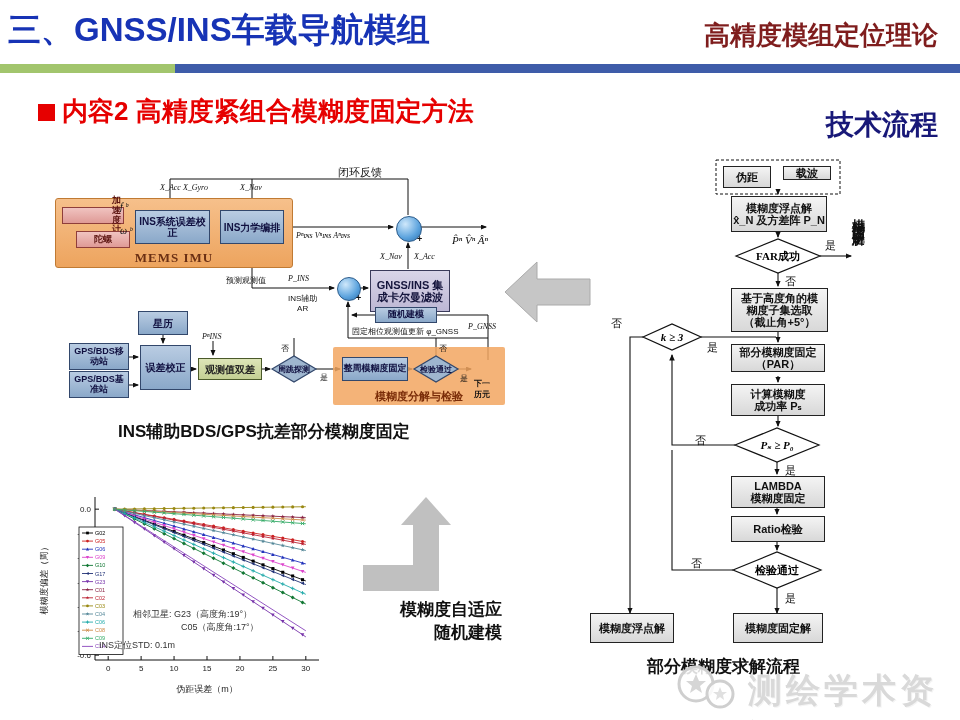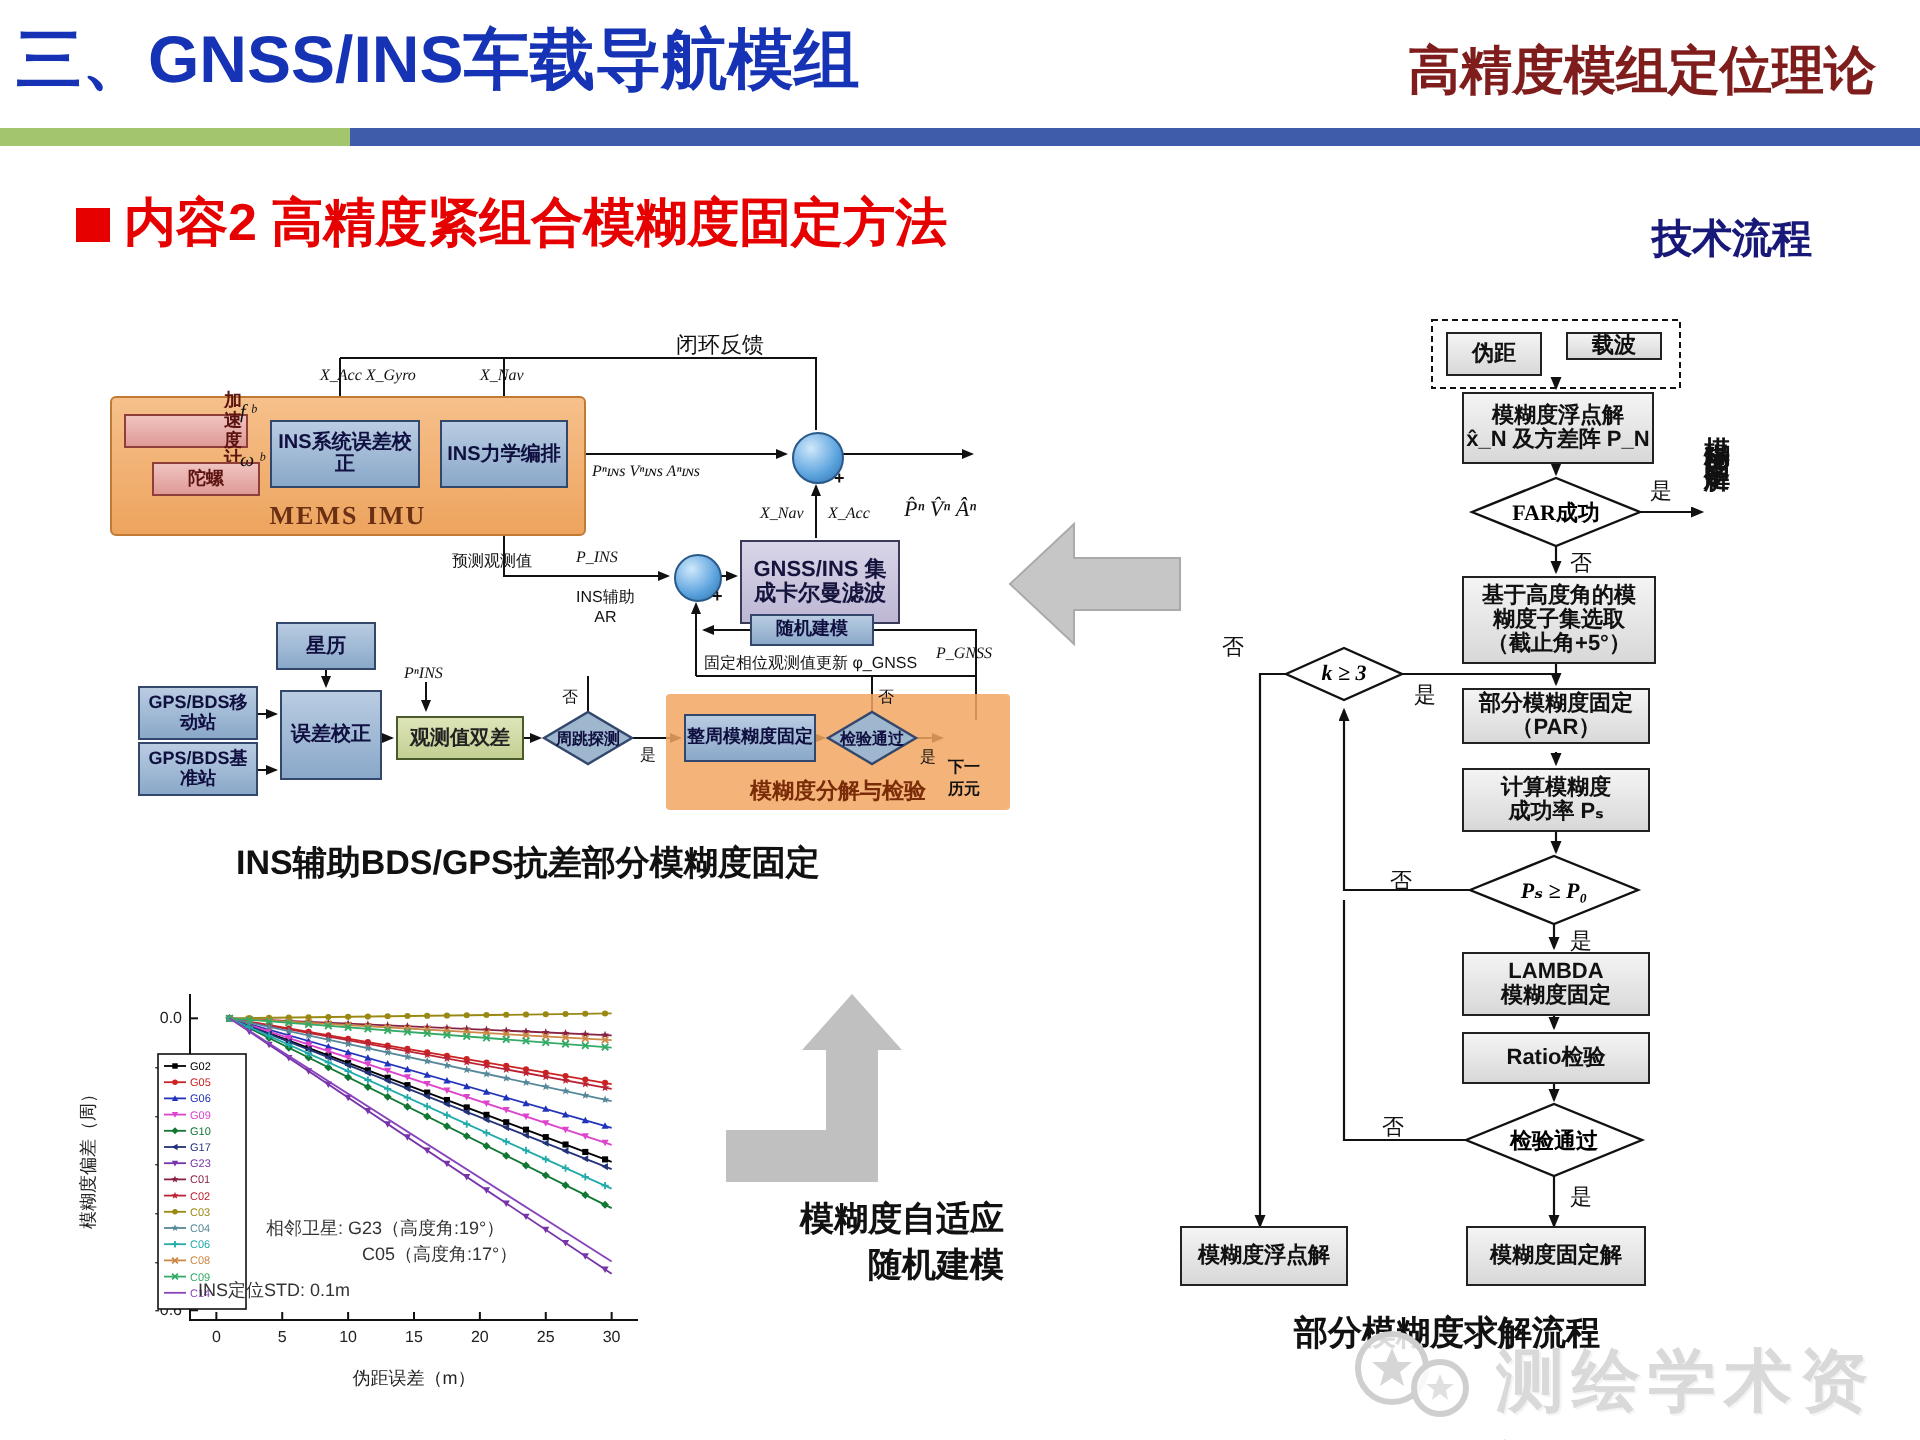--- a/index.html
+++ b/index.html
@@ -7,21 +7,21 @@
          font-family:"Liberation Sans","DejaVu Sans",sans-serif;}
   .abs{position:absolute;}
   .pre{white-space:pre-line;}
   
   .title{left:8px;top:8px;font-size:33px;font-weight:bold;color:#1733b5;letter-spacing:0px;}
   .title-right{right:22px;top:18px;font-size:26px;font-weight:bold;color:#7f1d1d;}
   .divider-green{left:0;top:64px;width:175px;height:9px;background:#a2c56d;}
   .divider-blue{left:175px;top:64px;width:785px;height:9px;background:#3e5ca9;}
   .bullet{left:38px;top:104px;width:17px;height:17px;background:#e60000;}
   .section-label{left:62px;top:94px;font-size:26px;font-weight:bold;color:#e60000;}
-  .section-tag{left:826px;top:106px;font-size:20px;font-weight:bold;color:#181878;}
+  .section-tag{left:826px;top:106px;font-size:28px;font-weight:bold;color:#181878;}
   
   .dg{position:absolute;font-size:10px;color:#111;}
   .box{position:absolute;box-sizing:border-box;display:flex;align-items:center;justify-content:center;
        text-align:center;border:1px solid #2a2a2a;line-height:1.1;}
   .blue-box{background:linear-gradient(#b9cce2,#8aa8c9);border:1.4px solid #32476b;color:#101040;font-weight:bold;}
   .pink-box{background:linear-gradient(#f0c3c0,#df9a96);border:1.2px solid #8f3e3a;color:#5c1410;font-weight:bold;}
   .lav-box{background:linear-gradient(#d9d5e8,#bdb7d4);border:1.4px solid #3a3a5a;color:#14143c;font-weight:bold;}
   .green-box{background:linear-gradient(#dde5b8,#c3cf93);border:1.2px solid #4b5a2a;color:#222;font-weight:bold;}
   .gray-box{background:linear-gradient(#f4f4f4,#d8d8d8);border:1.3px solid #222;color:#111;font-weight:bold;}
   .mems{background:linear-gradient(#f6c08b,#eda45e);border:1px solid #c07a33;border-radius:3px;}
@@ -103,21 +103,21 @@
     <div class="box pink-box" style="left:22px;top:52px;width:62px;height:17px;font-size:9px;padding-left:47px;">加速度计</div>
     <div class="box pink-box" style="left:22px;top:76px;width:54px;height:17px;font-size:9px;margin-left:14px;">陀螺</div>
     <div class="dg math" style="left:80px;top:46px;font-size:10px;">f ᵇ</div>
     <div class="dg math" style="left:80px;top:70px;font-size:10px;">ω ᵇ</div>
     <div class="box blue-box" style="left:95px;top:55px;width:75px;height:34px;font-size:10px;">INS系统误差校正</div>
     <div class="box blue-box" style="left:180px;top:55px;width:64px;height:34px;font-size:10px;">INS力学编排</div>
 
     <div class="dg math small" style="left:256px;top:76px;">Pⁿɪɴs Vⁿɪɴs Aⁿɪɴs</div>
     <div class="circle" style="left:356px;top:61px;width:24px;height:24px;"></div>
     <div class="dg" style="left:377px;top:79px;font-size:9px;font-weight:bold;">+</div>
-    <div class="dg math" style="left:412px;top:94px;font-size:11px;">P̂ⁿ V̂ⁿ Âⁿ</div>
+    <div class="dg math" style="left:412px;top:79px;font-size:11px;">P̂ⁿ V̂ⁿ Âⁿ</div>
     <div class="dg math small" style="left:340px;top:97px;">X_Nav</div>
     <div class="dg math small" style="left:374px;top:97px;">X_Acc</div>
 
     <div class="box lav-box" style="left:330px;top:115px;width:80px;height:42px;font-size:11px;padding:2px;">GNSS/INS 集成卡尔曼滤波</div>
     <div class="circle" style="left:297px;top:122px;width:22px;height:22px;"></div>
     <div class="dg" style="left:316px;top:138px;font-size:9px;font-weight:bold;">+</div>
     <div class="box blue-box" style="left:335px;top:152px;width:62px;height:16px;font-size:9px;">随机建模</div>
 
     <div class="dg small" style="left:186px;top:120px;">预测观测值</div>
     <div class="dg math small" style="left:248px;top:119px;">P_INS</div>

